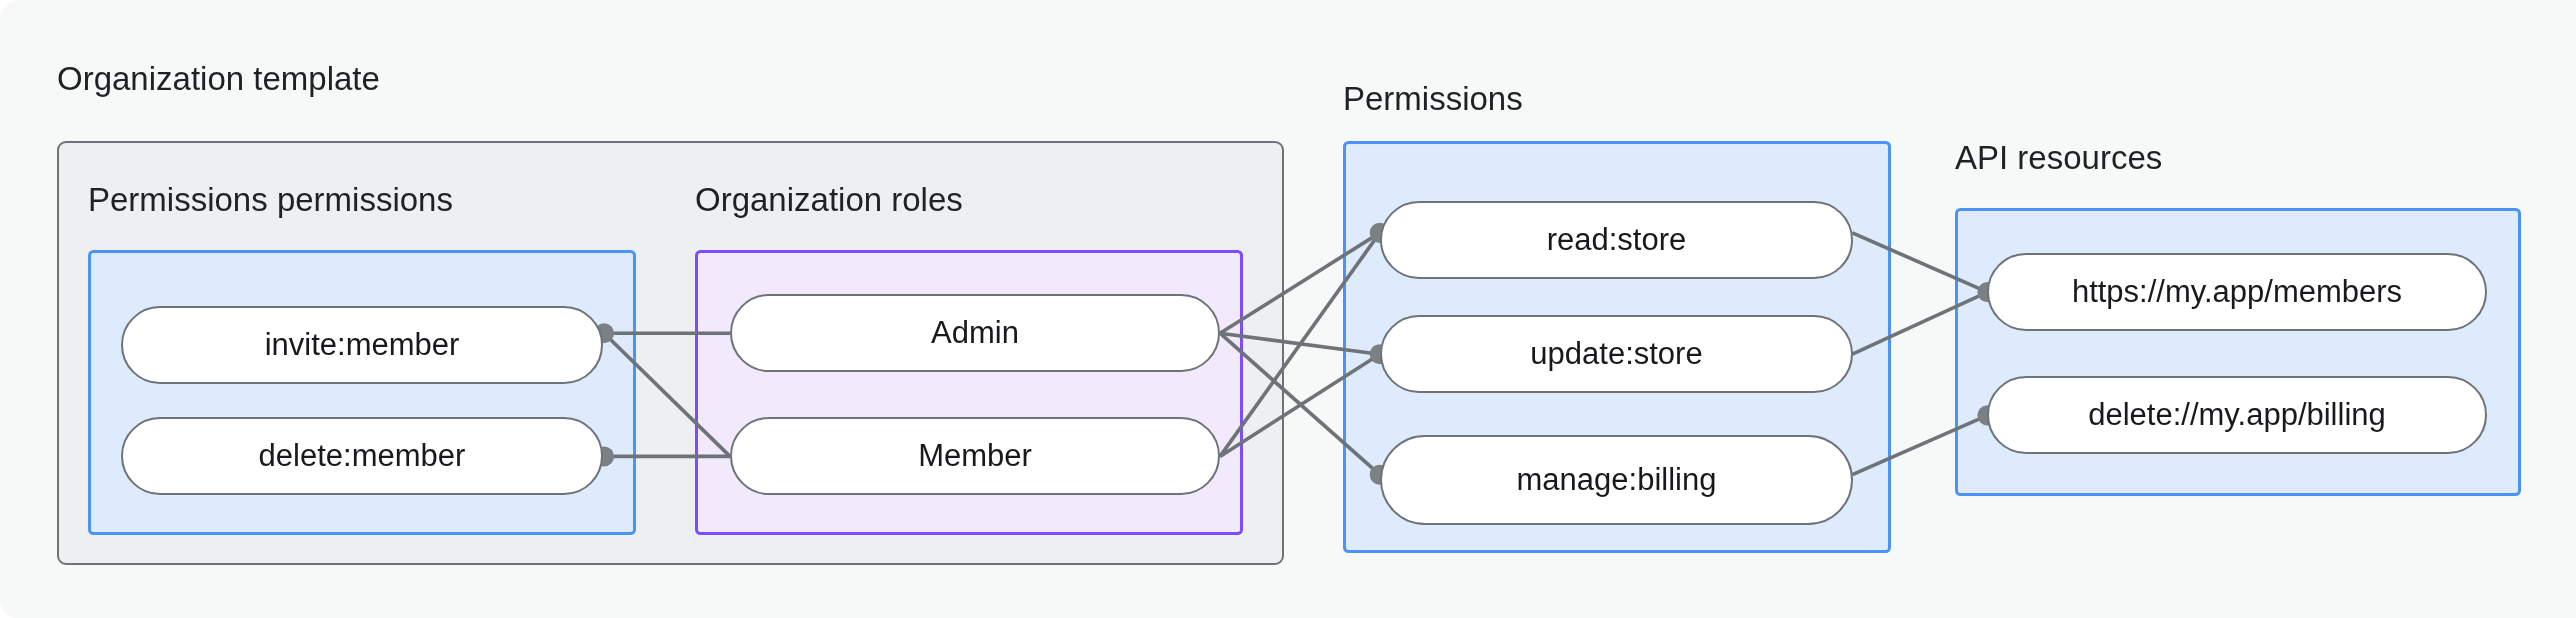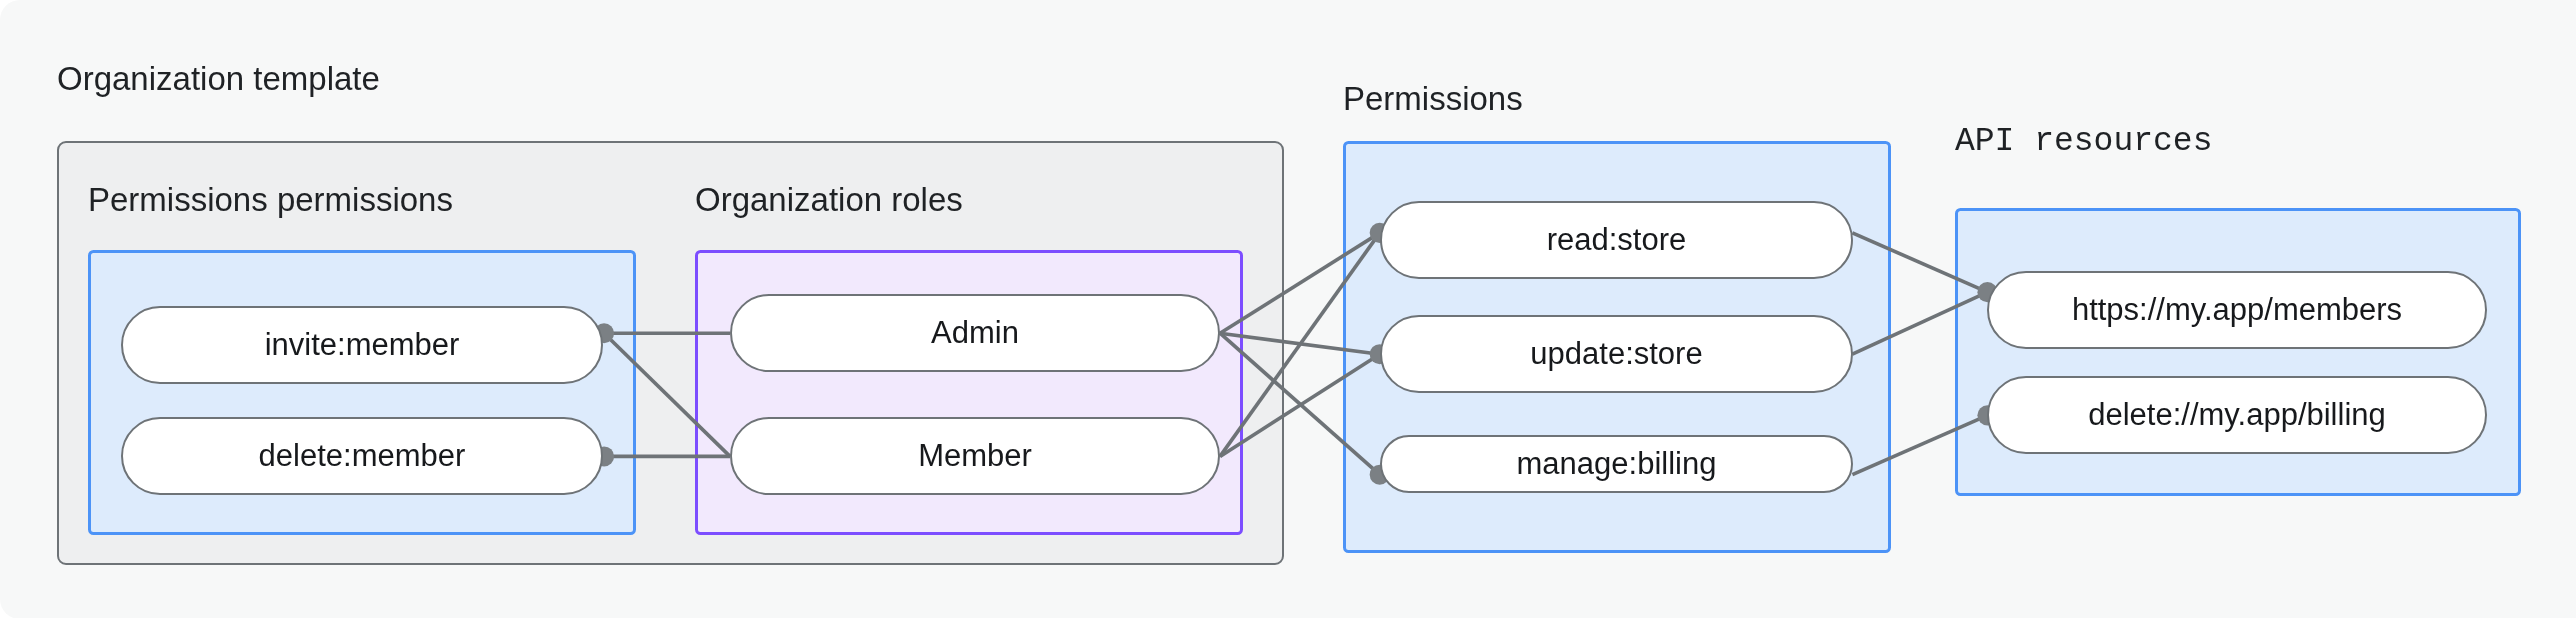--- a/index.html
+++ b/index.html
@@ -150,24 +150,24 @@
   <div class="pill" style="left:730px; top:417px; width:490px; height:78px;">Member</div>
 
   <div class="caption" style="left:1343px; top:75px;margin-top:7px;">Permissions</div>
 
   <div class="group-box blue" style="left:1343px; top:141px; width:548px; height:412px;"></div>
 
   <div class="pill" style="left:1380px; top:201px; width:473px; height:78px;">read:store</div>
 
   <div class="pill" style="left:1380px; top:315px; width:473px; height:78px;">update:store</div>
 
-  <div class="pill" style="left:1380px; top:435px; width:473px; height:58px;">manage:billing</div>
+  <div class="pill" style="left:1380px; top:435px; width:473px; height:90px;">manage:billing</div>
 
-  <div class="caption" style="left:1955px; top:125px;font-family:Liberation Mono, monospace;">API resources</div>
+  <div class="caption" style="left:1955px; top:141px;">API resources</div>
 
   <div class="group-box blue" style="left:1955px; top:208px; width:566px; height:288px;"></div>
 
-  <div class="pill" style="left:1987px; top:253px; width:500px; height:78px;margin-top:18px;">https://my.app/members</div>
+  <div class="pill" style="left:1987px; top:253px; width:500px; height:78px;">https://my.app/members</div>
 
   <div class="pill" style="left:1987px; top:376px; width:500px; height:78px;">delete://my.app/billing</div>
 
 </div>
 
 
 </body></html>

